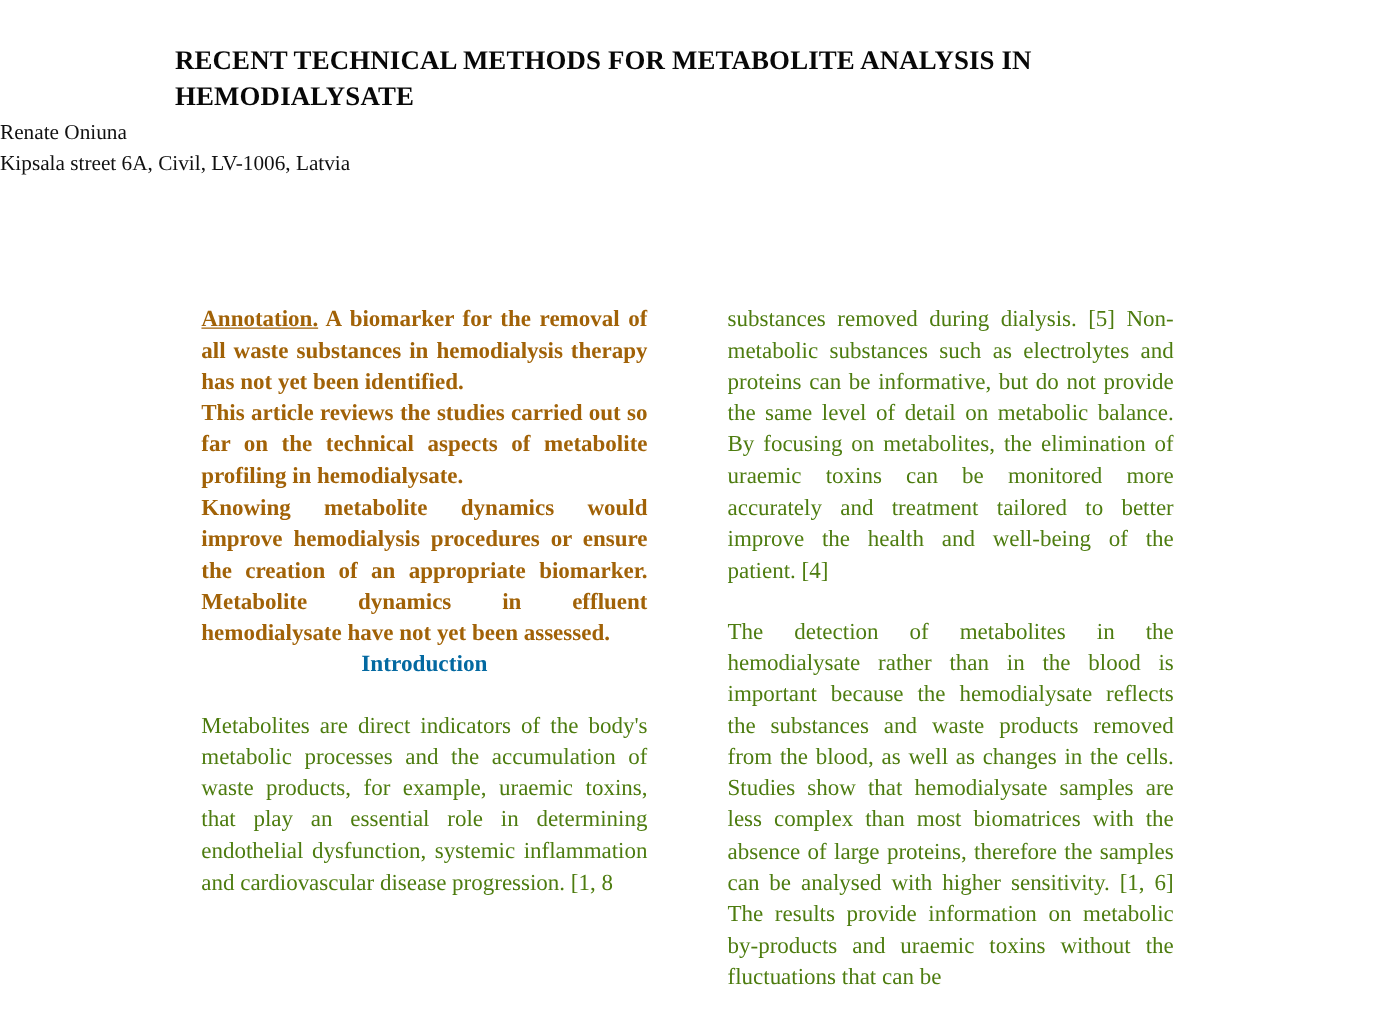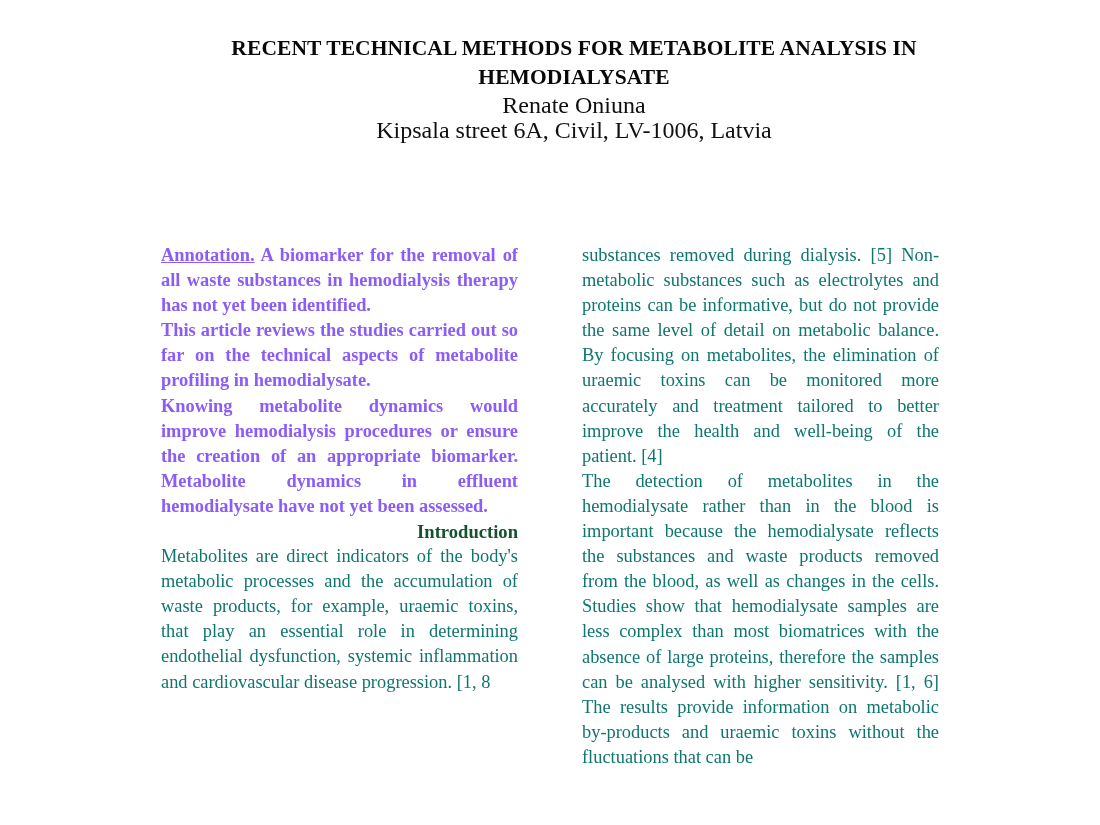--- a/index.html
+++ b/index.html
@@ -20,33 +20,32 @@
     width: 1100px;
     height: 825px;
     position: relative;
     overflow: hidden;
     background: #ffffff;
   }
 
   
   .title-block {
     padding-top: 34px;
-    text-align: center;
-    margin-left: 48px;
+    text-align: left;
   }
   .doc-title {
     font-size: 21.5px;
     font-weight: bold;
     line-height: 29px;
     letter-spacing: 0.1px;
     margin: 0 140px;
     color: #080808;
   }
   .author-line {
-    font-size: 24px;
+    font-size: 17px;
     line-height: 25.4px;
     color: #101010;
     margin: 0;
   }
   .author-line.first {
     margin-top: 1px;
   }
 
   
   .columns {
@@ -66,40 +65,41 @@
   }
   .col-left  { left: 0; }
   .col-right { left: 421px; }
 
   p.body {
     margin: 0;
     font-size: 18.4px;
     line-height: 25.1px;
     text-align: justify;
     text-justify: inter-word;
-    color: #0f766e;
+    color: #4d7c0f;
     hyphens: none;
   }
   p.body.bold {
     font-weight: bold;
-    color: #8b5cf6;
+    color: #a16207;
   }
   p.gap-before {
+    margin-top: 24px;
   }
   .annot-label {
     font-weight: bold;
     text-decoration: underline;
   }
   h2.section-heading {
     margin: 0;
     font-size: 18.6px;
     line-height: 25px;
     font-weight: bold;
-    text-align: right;
-    color: #14532d;
+    text-align: center;
+    color: #0369a1;
   }
   
   .clipped {
     text-align: justify;
   }
 </style>
 </head>
 <body>
 
 <div class="page">

